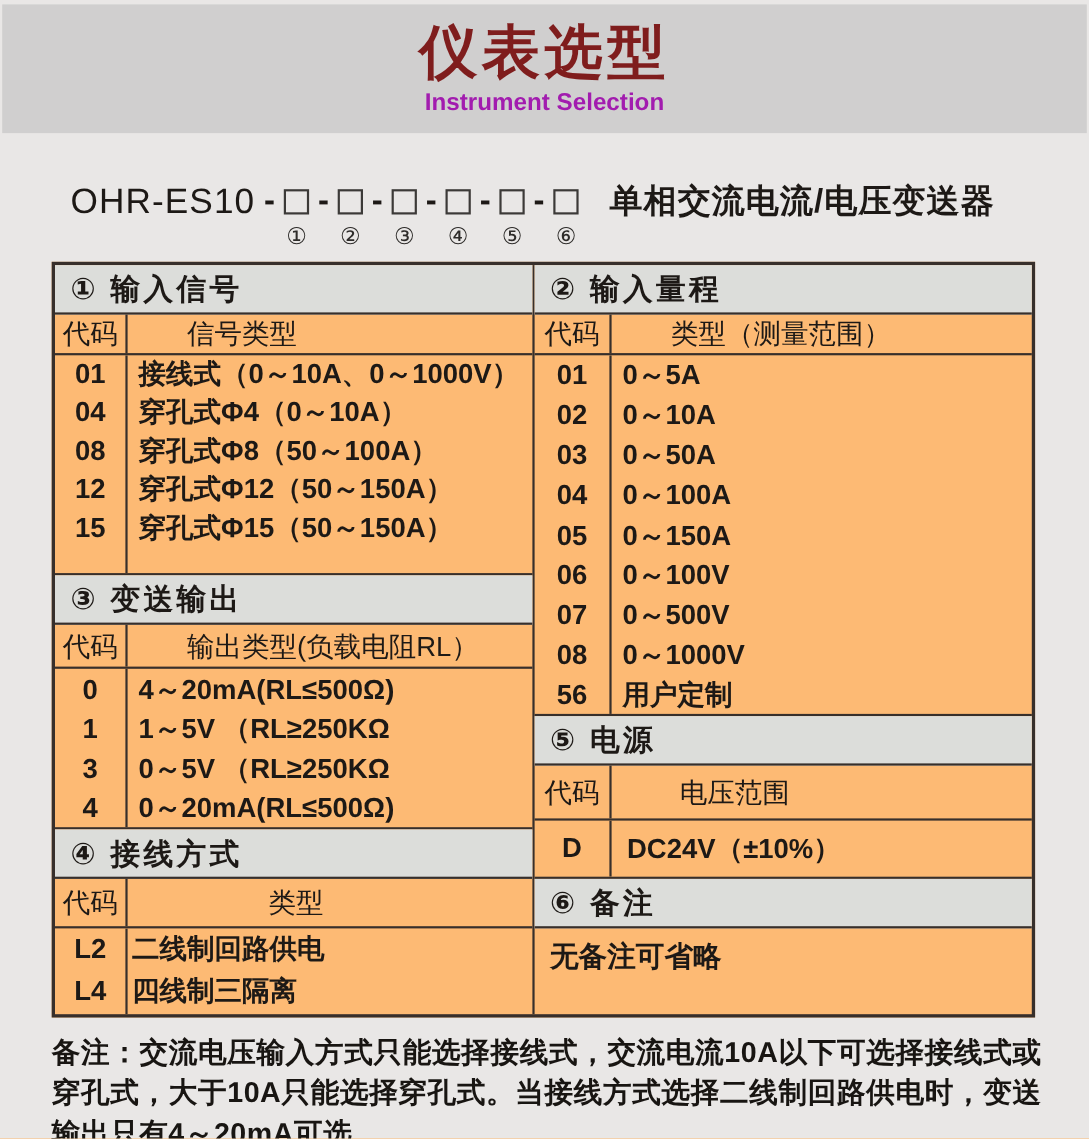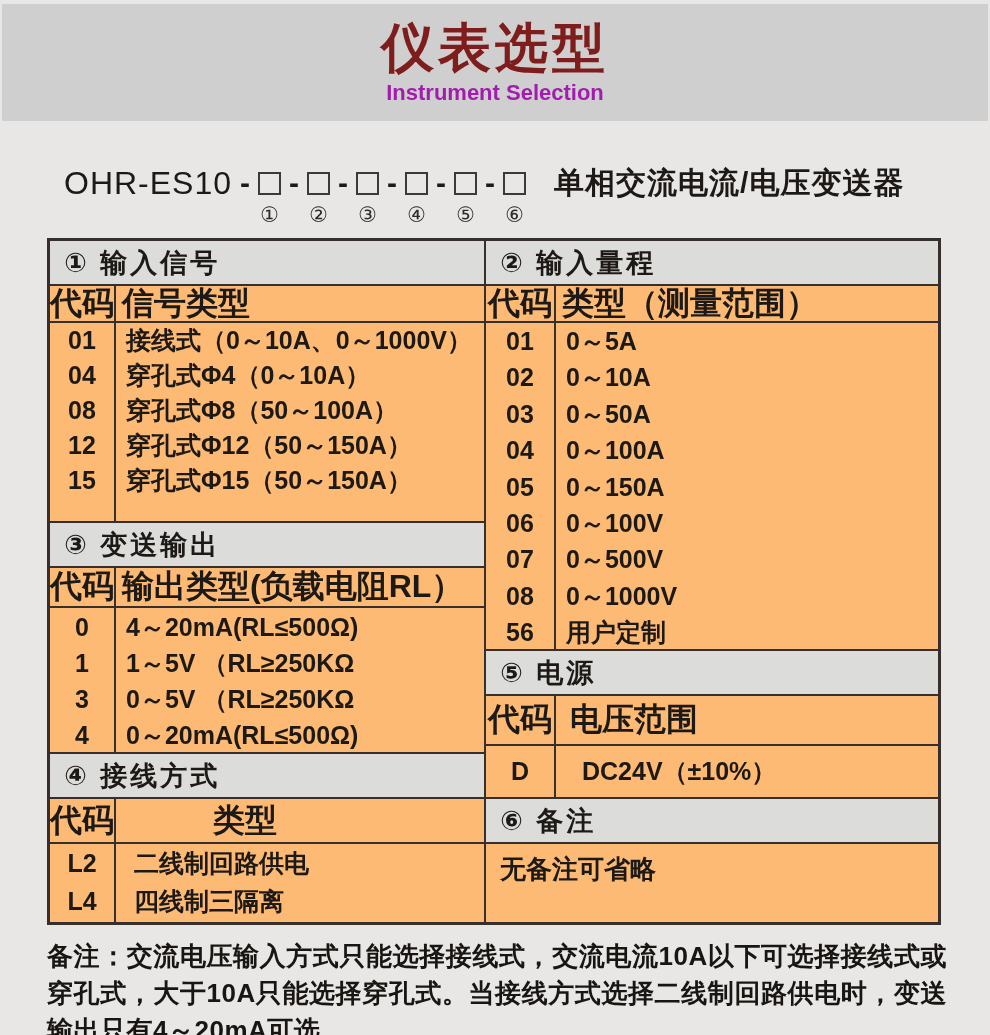--- a/index.html
+++ b/index.html
@@ -46,21 +46,21 @@
   .col-r{ flex:1; display:flex; flex-direction:column; }
 
   .band{
     flex-shrink:0; height:45px; background:#dcddda;
     border-bottom:2px solid #372f2b;
     display:flex; align-items:center; padding-left:14px;
     font-size:27px; font-weight:bold; letter-spacing:3px;
   }
   .hrow{
     flex-shrink:0; display:flex; border-bottom:2px solid #372f2b;
-    font-size:32px; font-weight:bold;
+    font-size:25px; font-weight:normal;gap:48px;
   }
   .code-cell{
     flex-shrink:0; border-right:2px solid #372f2b;
     display:flex; align-items:center; justify-content:center;
   }
   .col-l .code-cell{ width:66px; }
   .col-r .code-cell{ width:70px; }
   .desc-cell{ flex:1; display:flex; align-items:center; padding-left:6px; }
   .desc-cell.shift-center{ justify-content:center; padding-left:0; padding-right:110px; }
 
@@ -187,21 +187,21 @@
     <div class="band">④ 接线方式</div>
     <div class="hrow h45">
       <div class="code-cell">代码</div>
       <div class="desc-cell shift-center">类型</div>
     </div>
     <div class="drows s4-data">
       <div class="codes">
         <div>L2</div>
         <div>L4</div>
       </div>
-      <div class="descs" style="padding-left:18px;">
+      <div class="descs" style="padding-left:4px;">
         <div>二线制回路供电</div>
         <div>四线制三隔离</div>
       </div>
     </div>
 
   </div>
 
   <div class="col-r">
 
     <div class="band">② 输入量程</div>
@@ -236,21 +236,21 @@
 
     <div class="band">⑤ 电源</div>
     <div class="hrow h50">
       <div class="code-cell">代码</div>
       <div class="desc-cell" style="padding-left:14px;">电压范围</div>
     </div>
     <div class="drows s5-data">
       <div class="codes">
         <div>D</div>
       </div>
-      <div class="descs" style="padding-left:26px;">
+      <div class="descs" style="padding-left:14px;">
         <div>DC24V（±10%）</div>
       </div>
     </div>
 
     <div class="band">⑥ 备注</div>
     <div class="drows s6-data">
       <div>无备注可省略</div>
     </div>
 
   </div>

